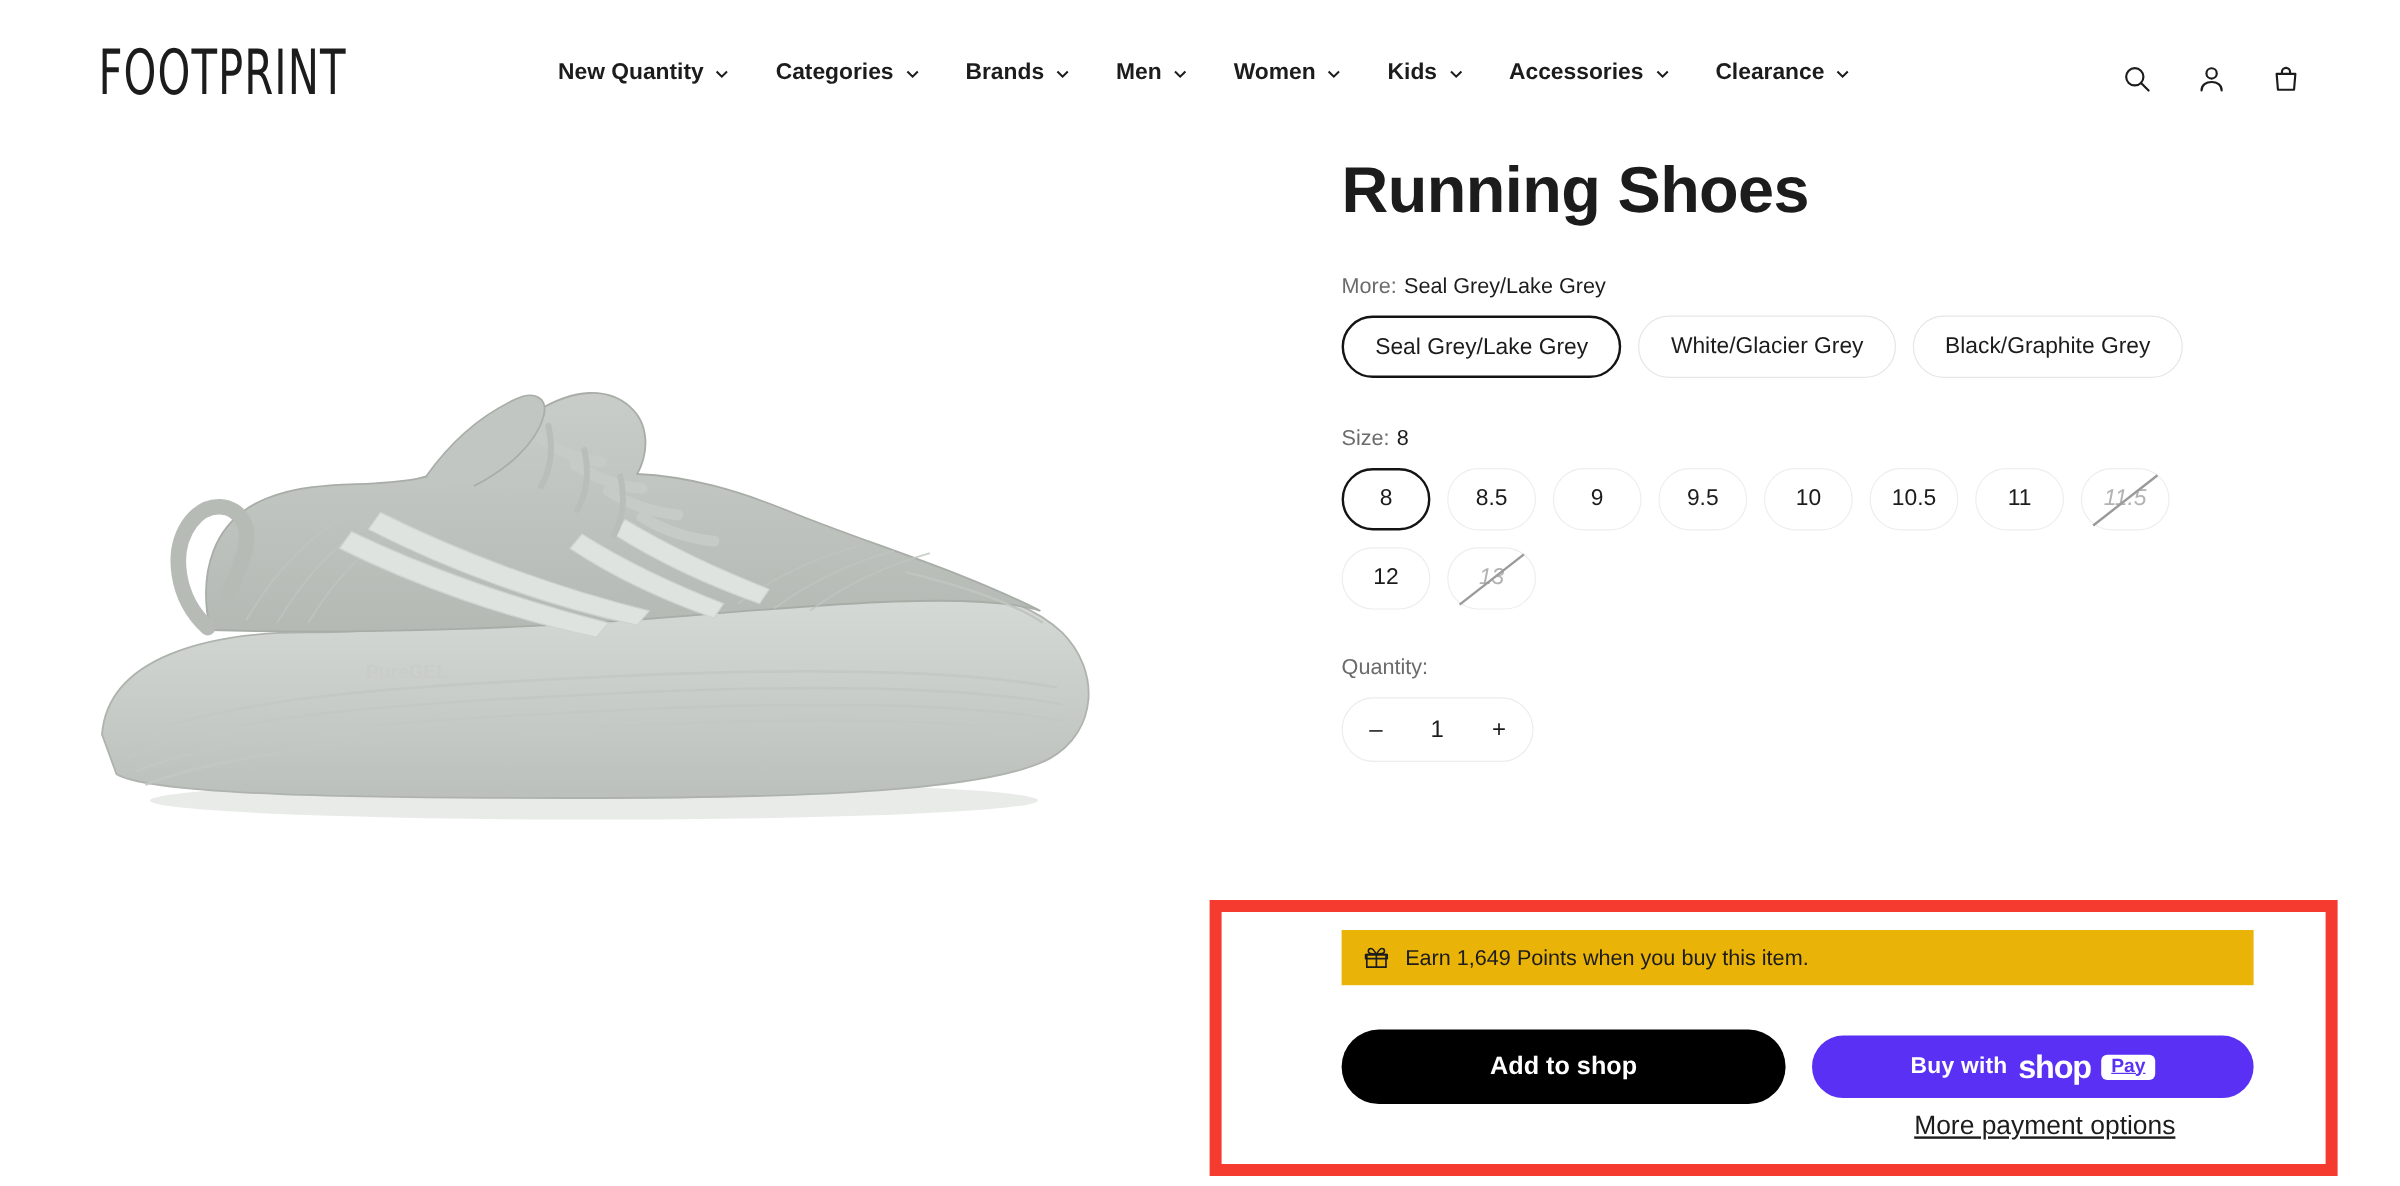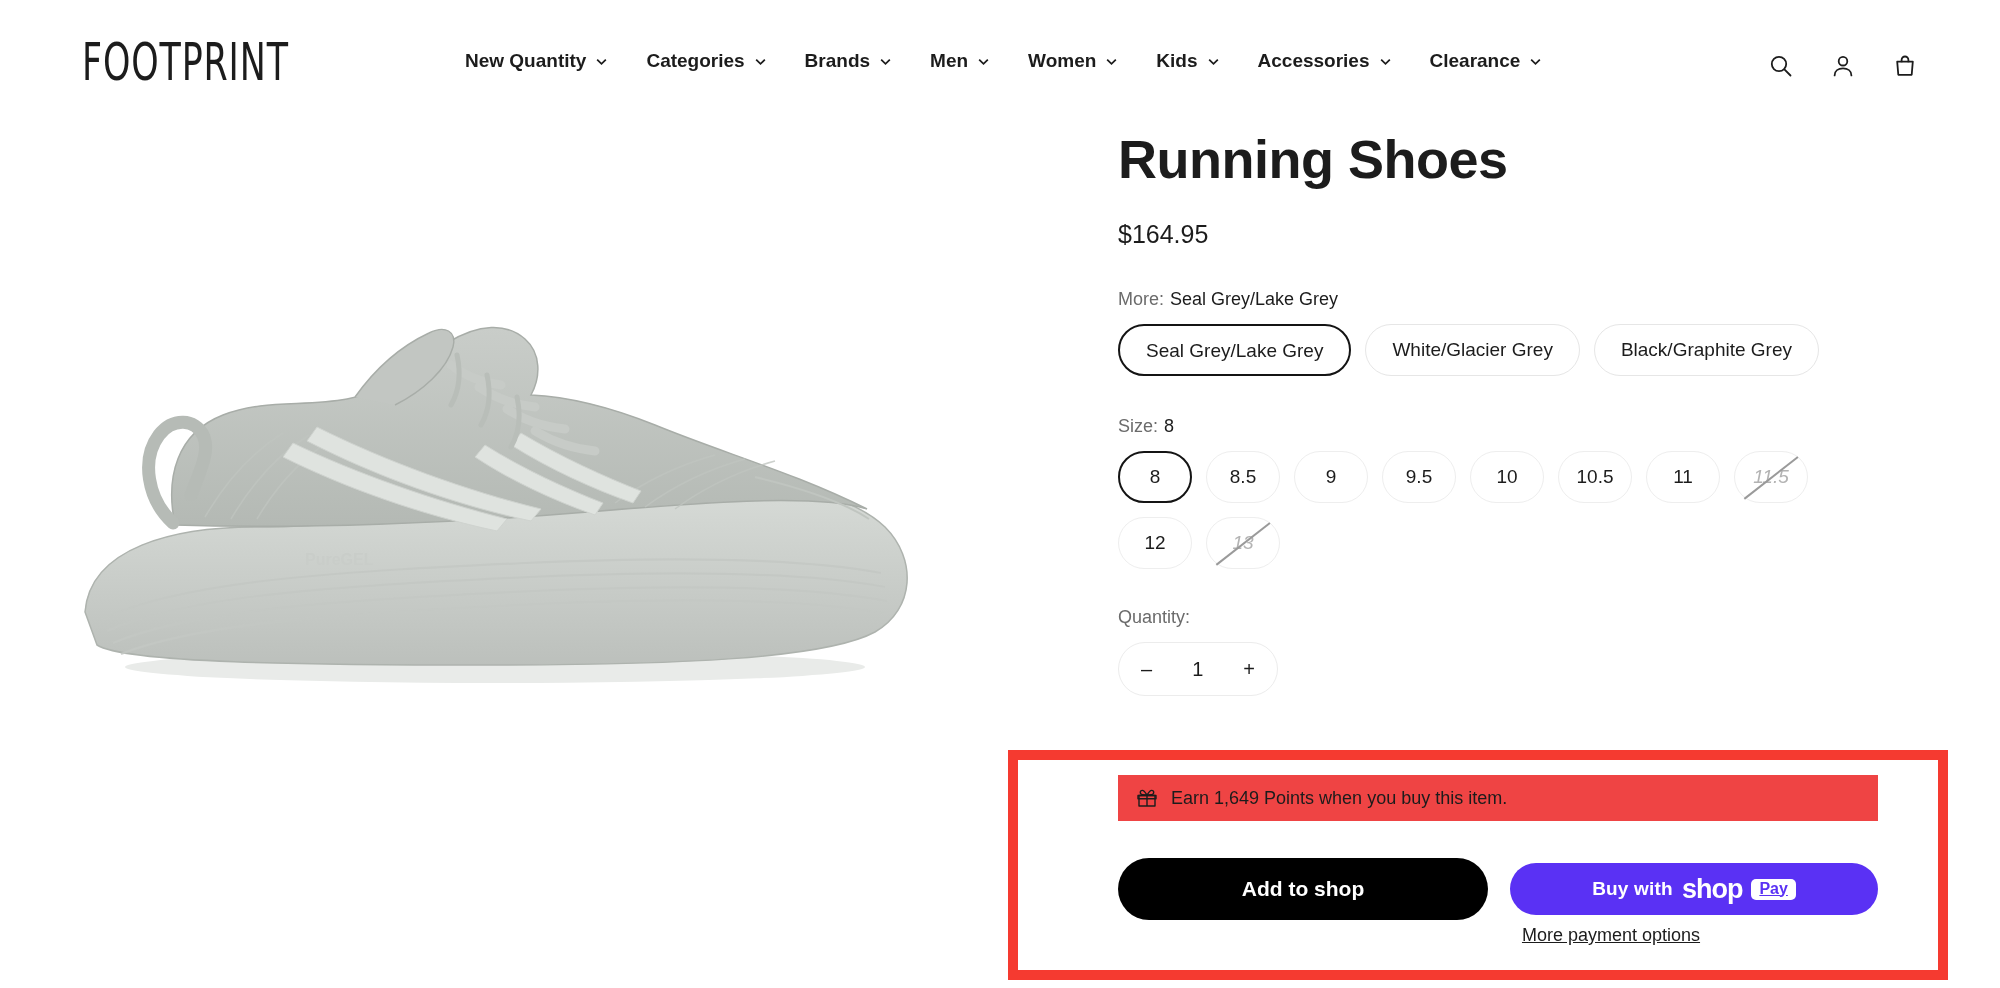--- a/index.html
+++ b/index.html
@@ -103,21 +103,21 @@
   
   .redbox {
     position: absolute; left: 1008px; top: 750px;
     width: 940px; height: 230px;
     border: 10px solid #f53a30; background: transparent;
     pointer-events: none;
   }
 
   .points {
     position: absolute; left: 1118px; top: 775px;
-    width: 760px; height: 46px; background: #ef4444;
+    width: 760px; height: 46px; background: #eab308;
     display: flex; align-items: center; gap: 13px; padding-left: 18px;
     font-size: 18px; color: #1c1c1c;
   }
   .gift-icon { width: 22px; height: 22px; color: #1c1c1c; flex: none; }
   .gift-icon svg { display: block; }
 
   .cta-row {
     position: absolute; left: 1118px; top: 858px;
     display: flex; align-items: center; gap: 22px;
   }
@@ -134,22 +134,22 @@
   }
   .shop-buywith { color: #fff; font-size: 19px; font-weight: 600; letter-spacing: .2px; }
   .shop-word {
     color: #fff; font-size: 27px; font-weight: 800; letter-spacing: -1px;
   }
   .shop-pay {
     background: #fff; color: #5a31f4; border-radius: 5px;
     font-size: 16px; font-weight: 700; padding: 1px 8px 2px; text-decoration: underline;
   }
   .more-pay {
-    position: absolute; left: 1427px; top: 925px; width: 368px;
-    text-align: center; font-size: 18px; color: #1c1c1c;
+    position: absolute; left: 1520px; top: 925px; width: 368px;
+    text-align: center; font-size: 22px; color: #1c1c1c;
     text-decoration: underline; cursor: pointer;
   }
 </style>
 </head>
 <body>
 
 <div class="page">
 
   <div class="header">
     <div class="logo">FOOTPRINT</div>
@@ -307,21 +307,20 @@
           <path d="M462 170 C466 188 464 206 456 220"></path>
         </g>
 
         <path d="M700 250 C750 262 790 276 814 292" fill="none" stroke="#c0c5c0" stroke-width="2"></path>
       </svg>
     </div>
   </div>
 
   <div class="info">
     <h1 class="title">Running Shoes</h1>
-    <div class="price">$164.95</div>
 
     <div class="opt-label">
       <span>More:</span><span class="val">Seal Grey/Lake Grey</span>
     </div>
     <div class="pill-row">
       <div class="pill selected">Seal Grey/Lake Grey</div>
       <div class="pill">White/Glacier Grey</div>
       <div class="pill">Black/Graphite Grey</div>
     </div>
 

